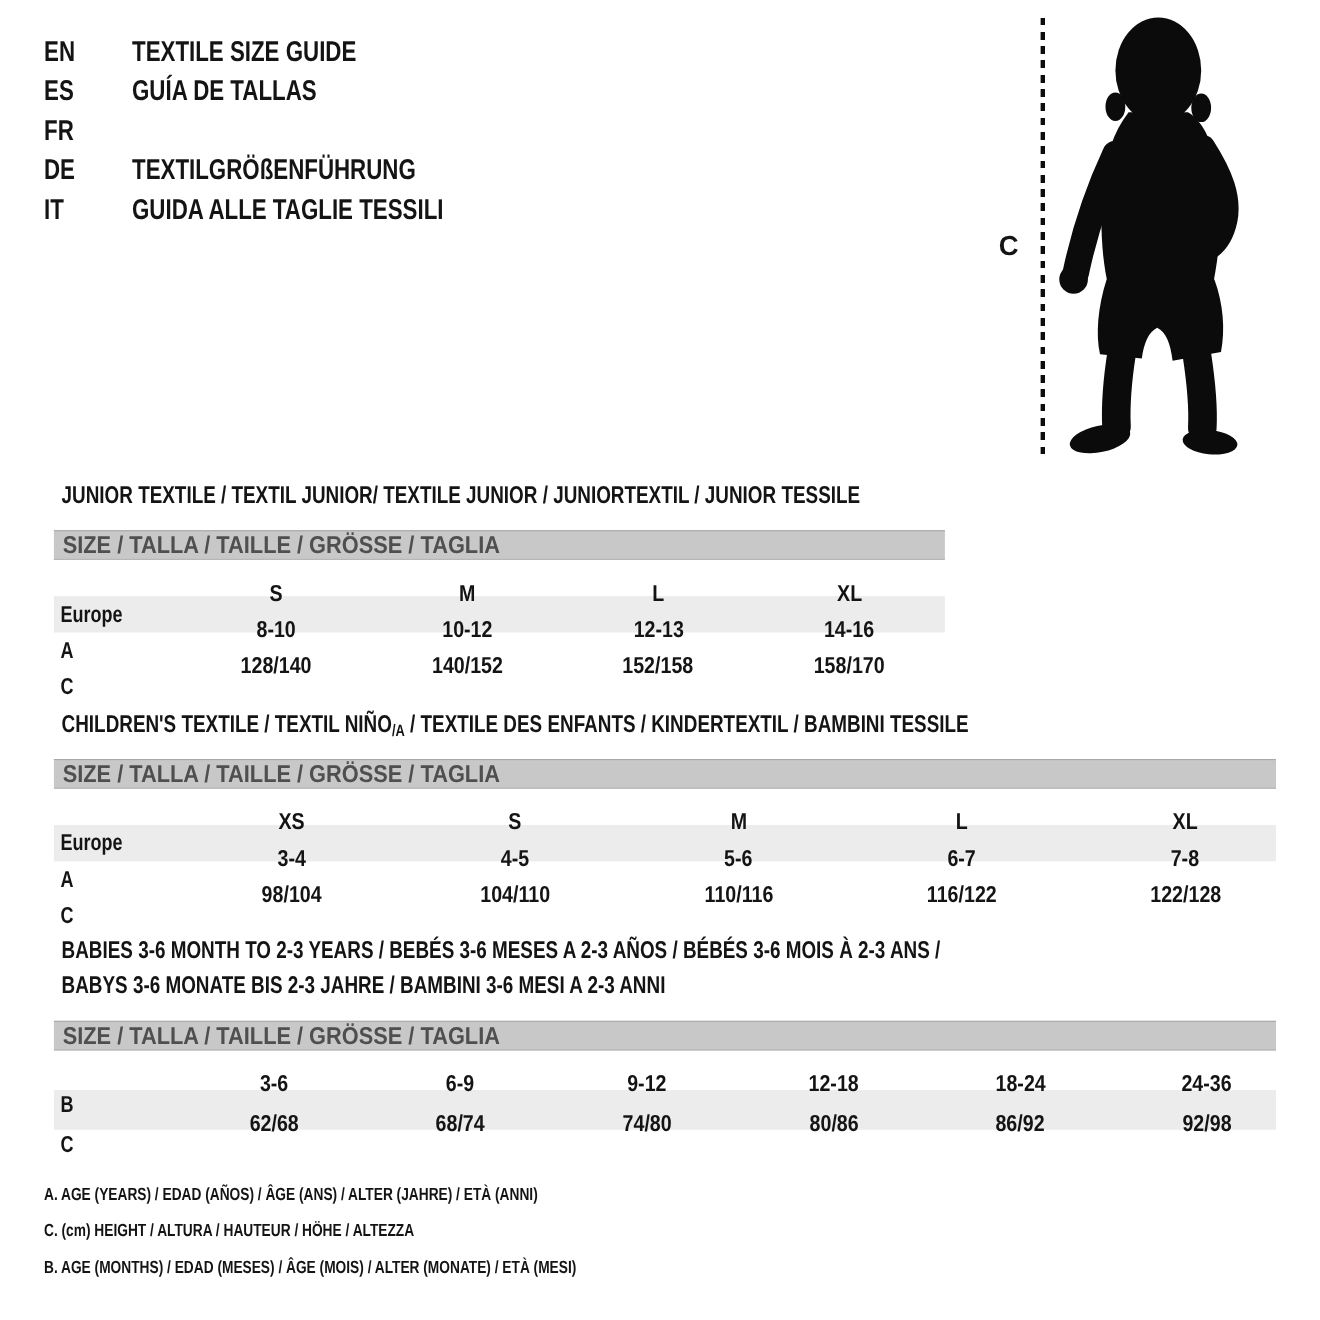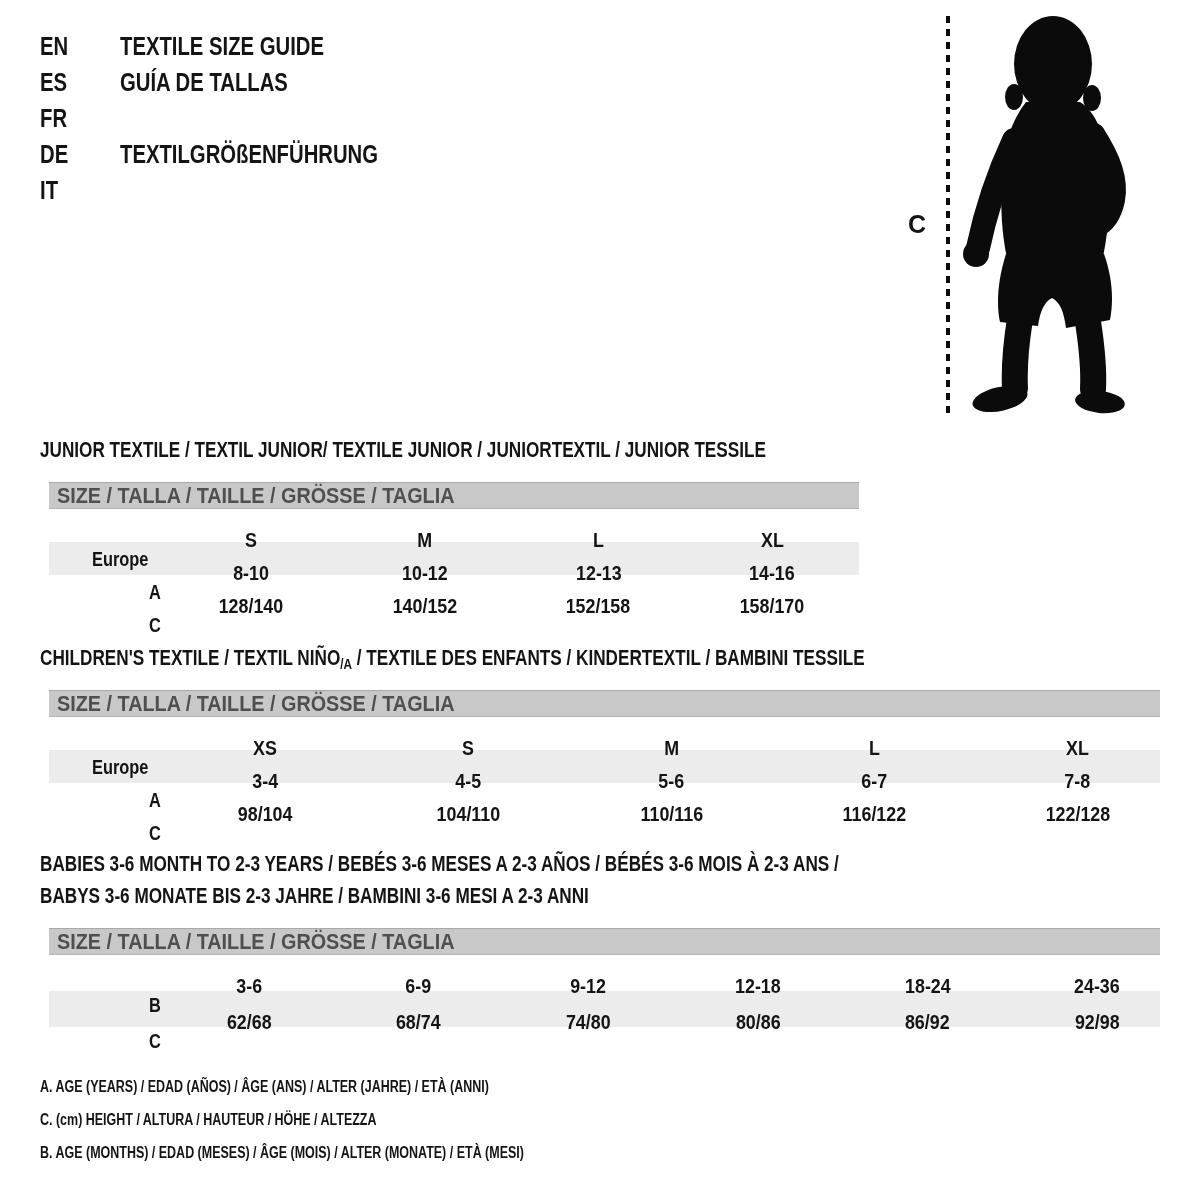--- a/index.html
+++ b/index.html
@@ -19,35 +19,35 @@
 
   
   .dash-line {
     position:absolute; left:946px; top:16px; width:4px; height:400px;
     background:repeating-linear-gradient(to bottom, #0c0c0c 0 7px, transparent 7px 13px);
   }
   .c-label { position:absolute; left:908px; top:210px; font-size:25px; }
   .silhouette { position:absolute; left:958px; top:12px; }
 
   
-  .sec-head { position:absolute; left:40px; font-size:22px; line-height:32px; }
+  .sec-head { position:absolute; left:56px; font-size:22px; line-height:32px; }
   .sub-a { display:inline-block; font-size:15px; transform:translateY(4px); }
 
   
   .tbl { position:absolute; left:49px; }
   .band {
     height:27px; background:#c8c8c8; border-top:1px solid #a9a9a9; border-bottom:1px solid #b5b5b5;
     display:flex; align-items:center; padding-left:8px; box-sizing:border-box;
     font-size:22px; color:#4f4f4f;
   }
   .band .bx { display:inline-block; transform:scaleX(0.9); transform-origin:0 50%; white-space:nowrap; }
   .grid-row { display:grid; align-items:center; font-size:21px; }
   .grid-row.h33 { height:33px; }
   .grid-row.h36 { height:36px; }
-  .grid-row .lbl { text-align:right; padding-left:6px;margin-top:38px; }
+  .grid-row .lbl { text-align:left; padding-left:6px;margin-top:38px; }
   .grid-row .val { text-align:center; }
   .shaded { background:#ececec; }
   .cols-junior   { grid-template-columns:115px repeat(4,1fr); }
   .cols-children { grid-template-columns:115px repeat(5,1fr); }
   .cols-babies   { grid-template-columns:115px repeat(6,1fr); }
 
   
   .legend { position:absolute; left:40px; top:1070px; font-size:16px; line-height:33px; }
   .legend div { height:33px; }
 </style>
@@ -67,20 +67,21 @@
     </div>
     <div class="lang-row">
       <span class="lang-code"><span class="cxl">FR</span></span>
     </div>
     <div class="lang-row">
       <span class="lang-code"><span class="cxl">DE</span></span>
       <span><span class="cxl">TEXTILGRÖßENFÜHRUNG</span></span>
     </div>
     <div class="lang-row">
       <span class="lang-code"><span class="cxl">IT</span></span>
+      <span><span class="cxl">GUIDA ALLE TAGLIE TESSILI</span></span>
     </div>
   </div>
 
   <div class="dash-line"></div>
   <div class="c-label">C</div>
   <svg class="silhouette" width="184" height="406" viewBox="0 0 184 406" xmlns="http://www.w3.org/2000/svg">
     <g fill="#0b0b0b" stroke="none">
       <ellipse cx="95" cy="52" rx="39" ry="48"></ellipse>
       <ellipse cx="56" cy="85" rx="9" ry="13"></ellipse>
       <ellipse cx="134" cy="86" rx="9" ry="13"></ellipse>

